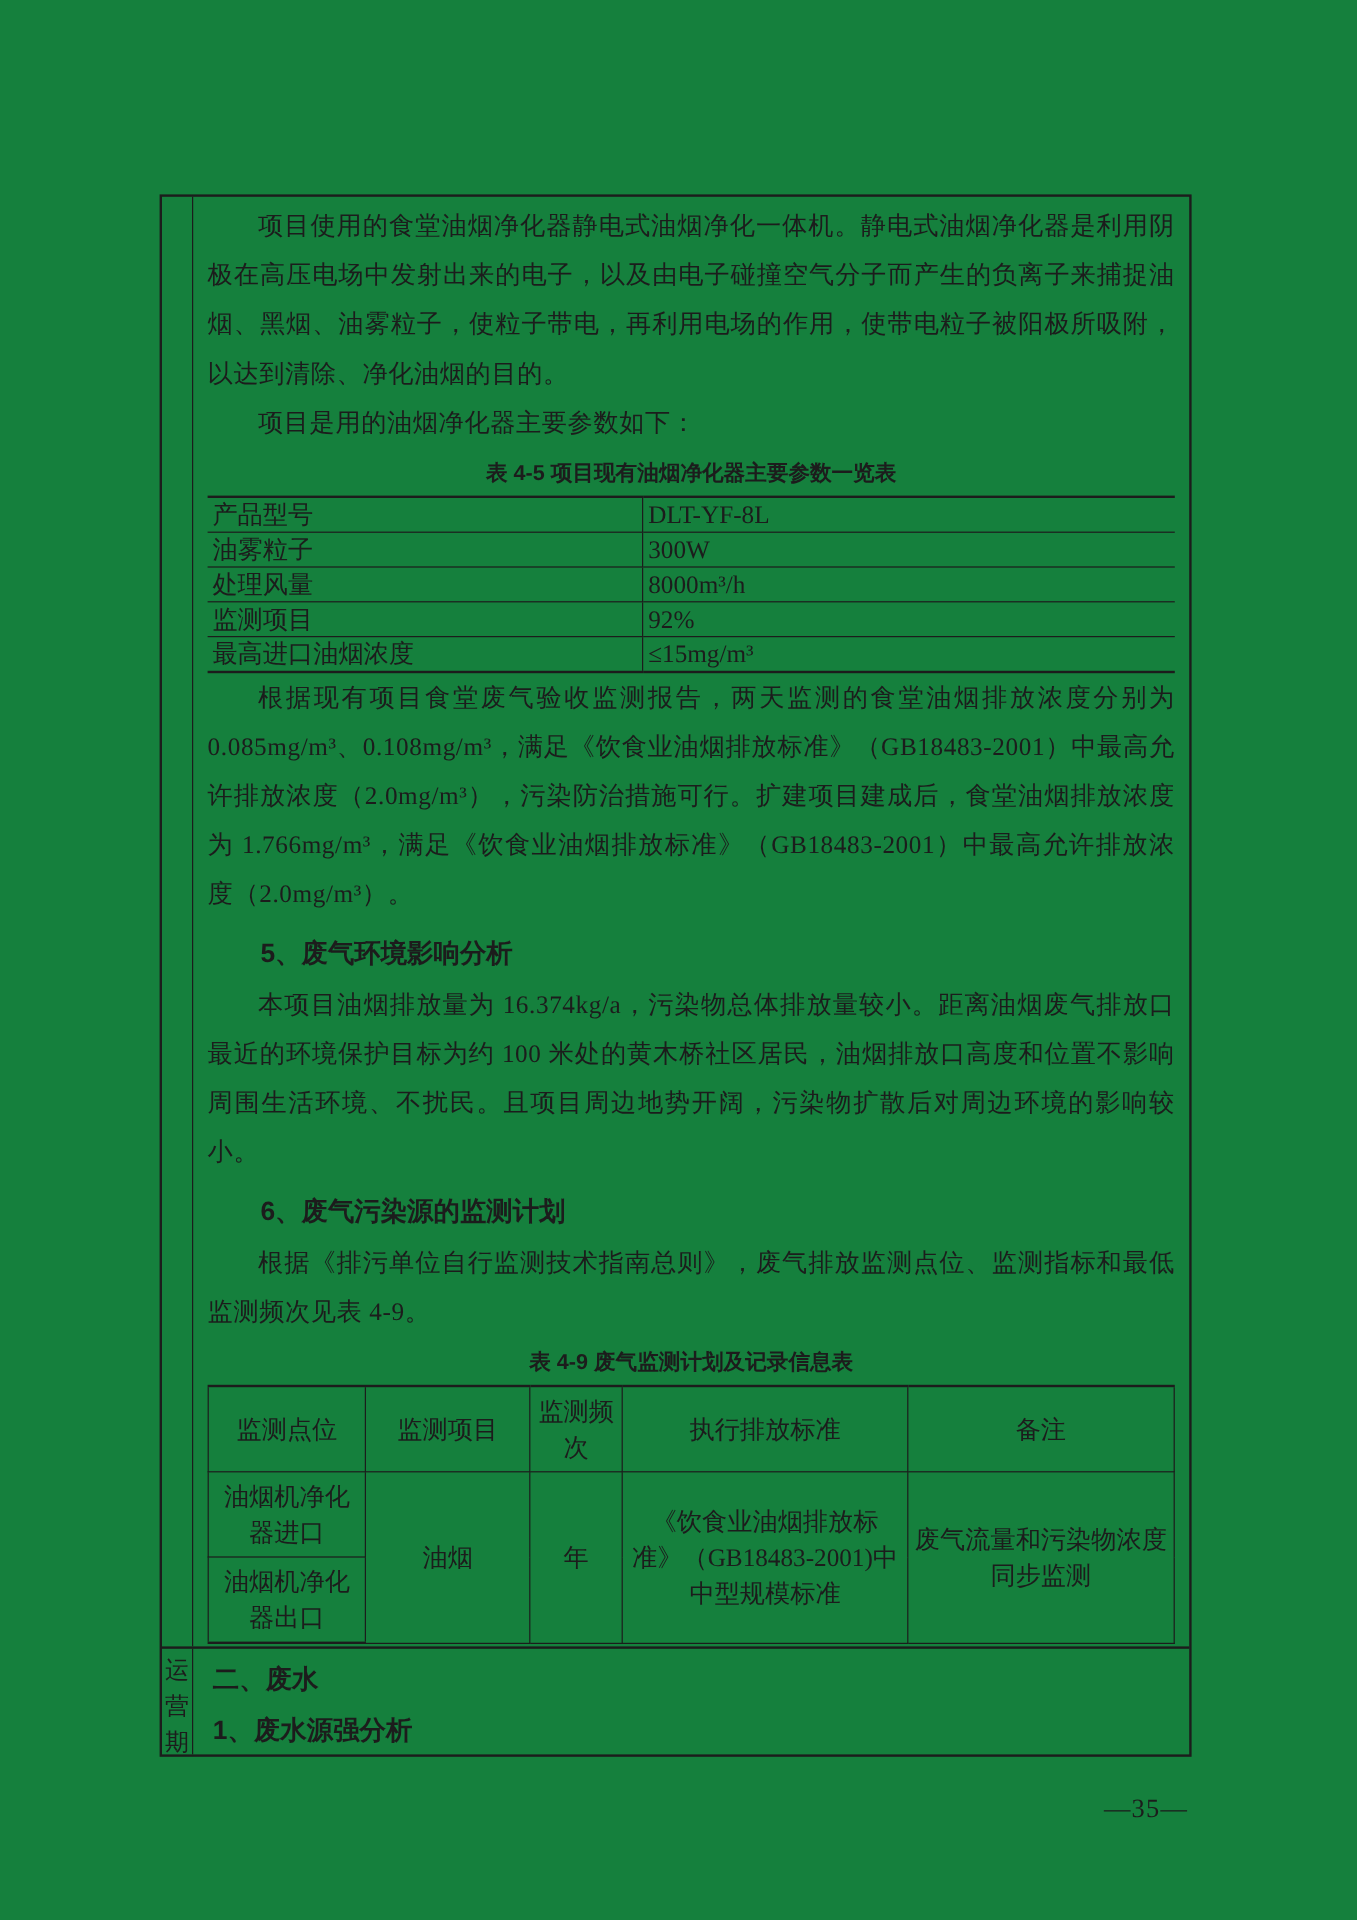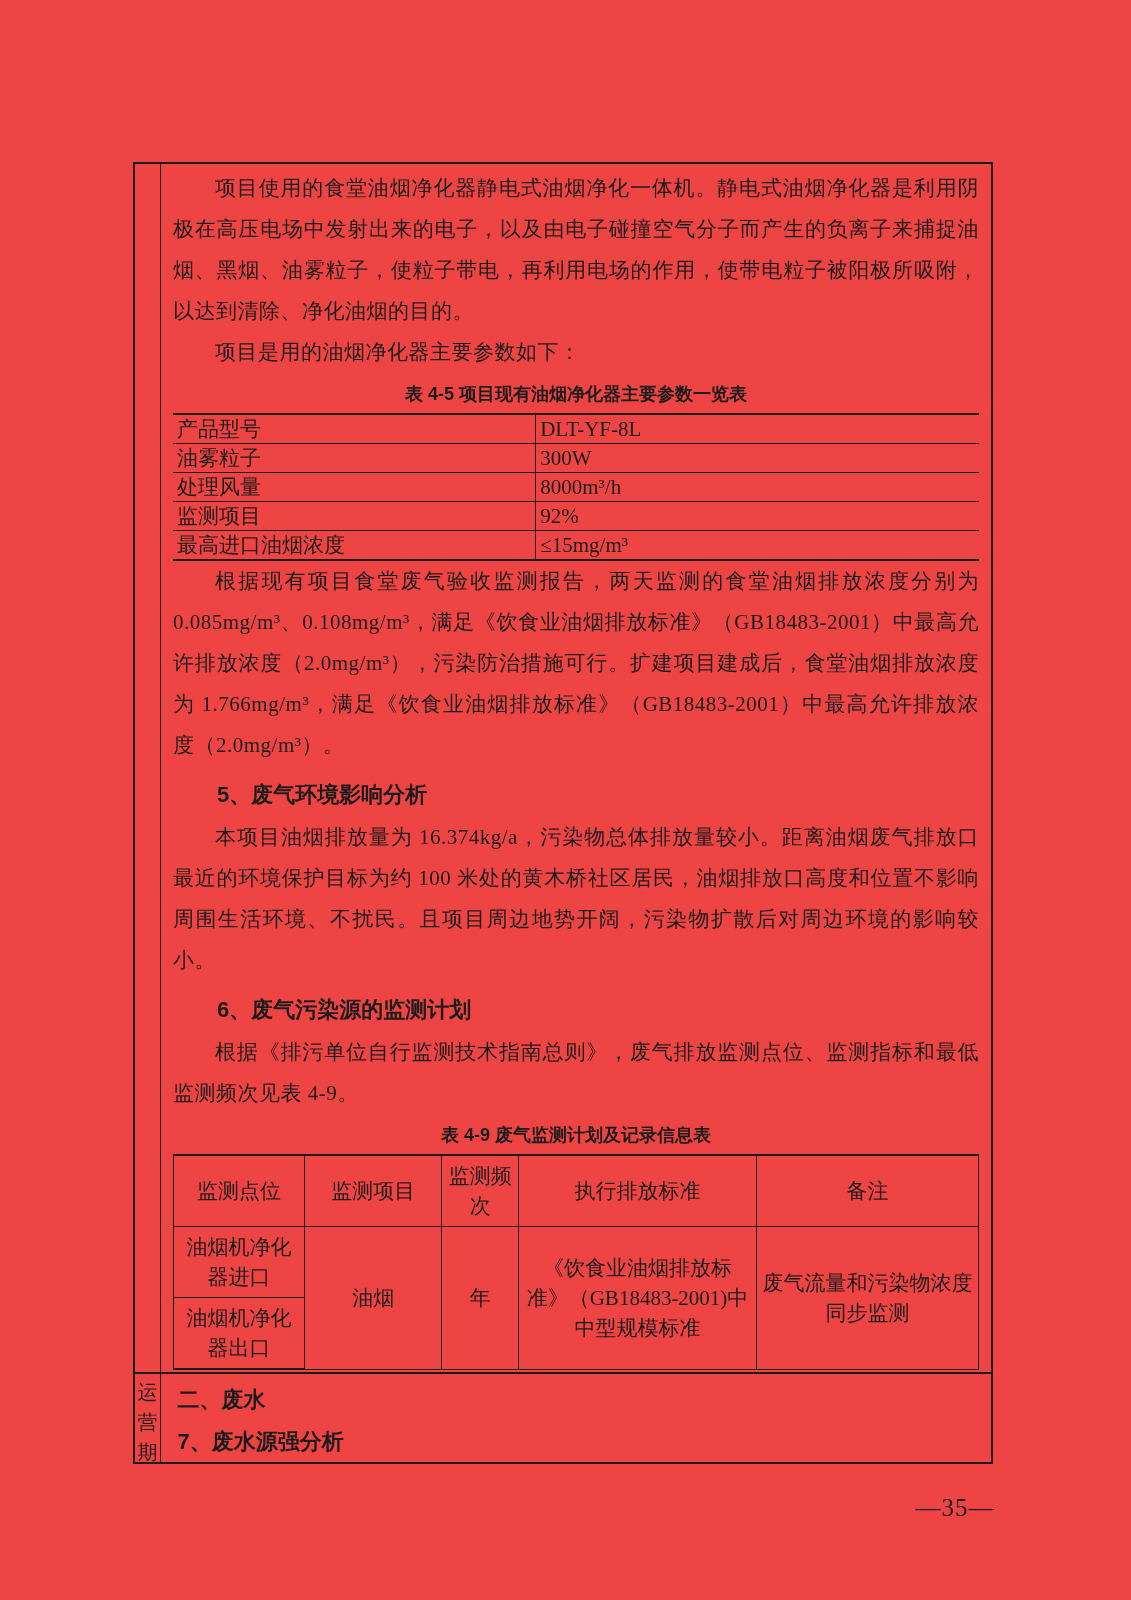--- a/index.html
+++ b/index.html
@@ -1,21 +1,21 @@
 <!DOCTYPE html>
 <html><head>
 <meta charset="utf-8">
 <style>
   * { margin: 0; padding: 0; box-sizing: border-box; }
   html, body { background: #e8e6e0; }
   .page {
     position: relative;
     width: 1131px;
     height: 1600px;
-    background: #ef4444;
+    background: #15803d;
     font-family: "Liberation Serif", "DejaVu Serif", serif;
     color: #1c1c1c;
     overflow: hidden;
   }
   .doc-box {
     position: absolute;
     left: 133px;
     top: 162px;
     width: 860px;
     border: 2px solid #1c1c1c;
@@ -98,21 +98,21 @@
     white-space: nowrap;
   }
   .vlabel span { display: block; }
   .row2 .heading { margin: 2px 0 0 0; text-indent: 0.2em; line-height: 40px; }
   .page-number {
     position: absolute;
     left: 890px;
     top: 1494px;
     width: 130px;
     text-align: center;
-    font-size: 25px;
+    font-size: 22px;
     letter-spacing: 1px;
   }
 </style>
 </head>
 <body>
 
 <div class="page">
   <div class="doc-box">
 
     <div class="row row1">
@@ -183,20 +183,20 @@
     </div>
 
     <div class="row row2">
       <div class="side-col vlabel">
         <span>运</span>
         <span>营</span>
         <span>期</span>
       </div>
       <div class="main-col">
         <div class="heading">二、废水</div>
-        <div class="heading">7、废水源强分析</div>
+        <div class="heading">1、废水源强分析</div>
       </div>
     </div>
 
   </div>
 
   <div class="page-number">—35—</div>
 </div>
 
 </body></html>

